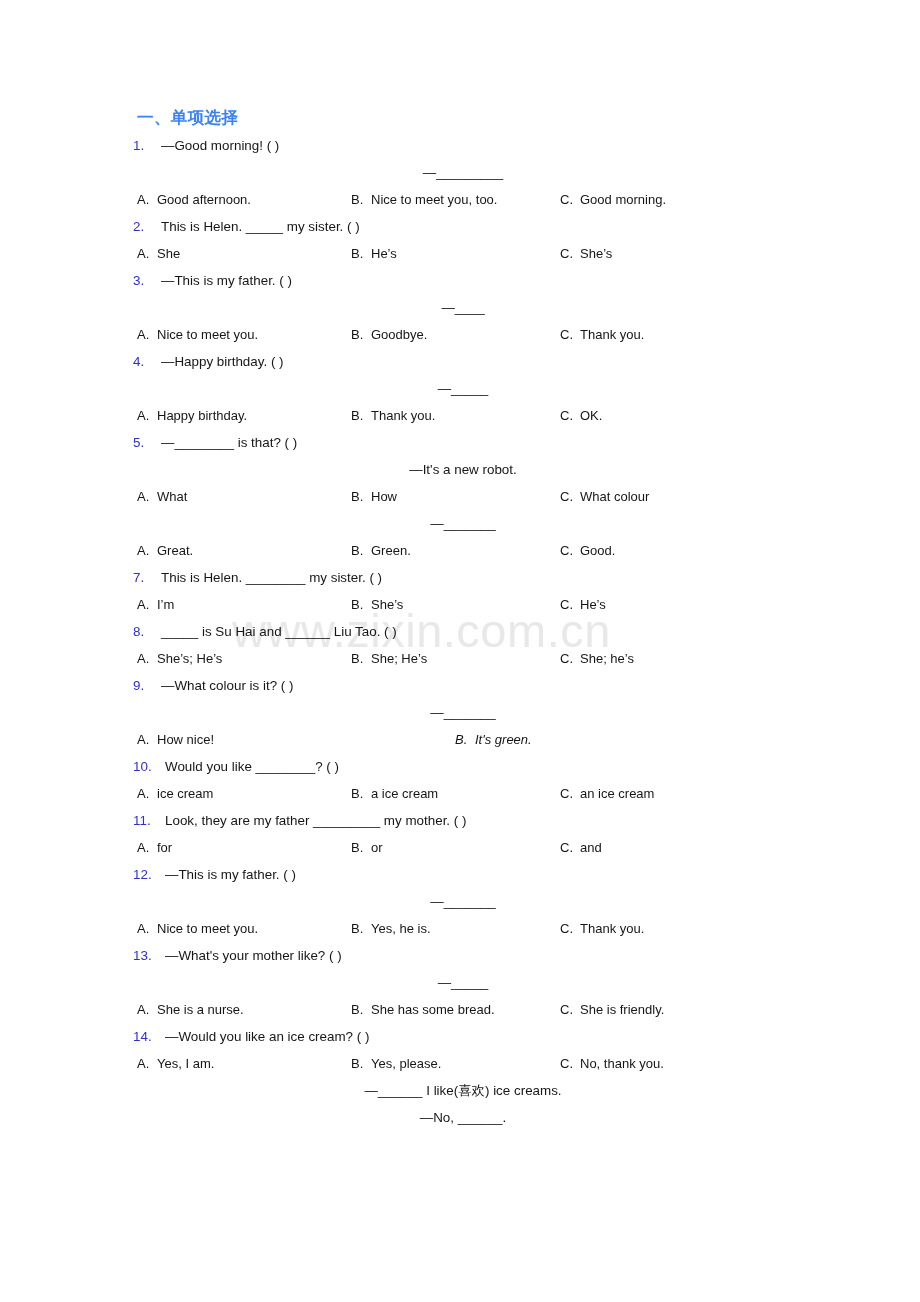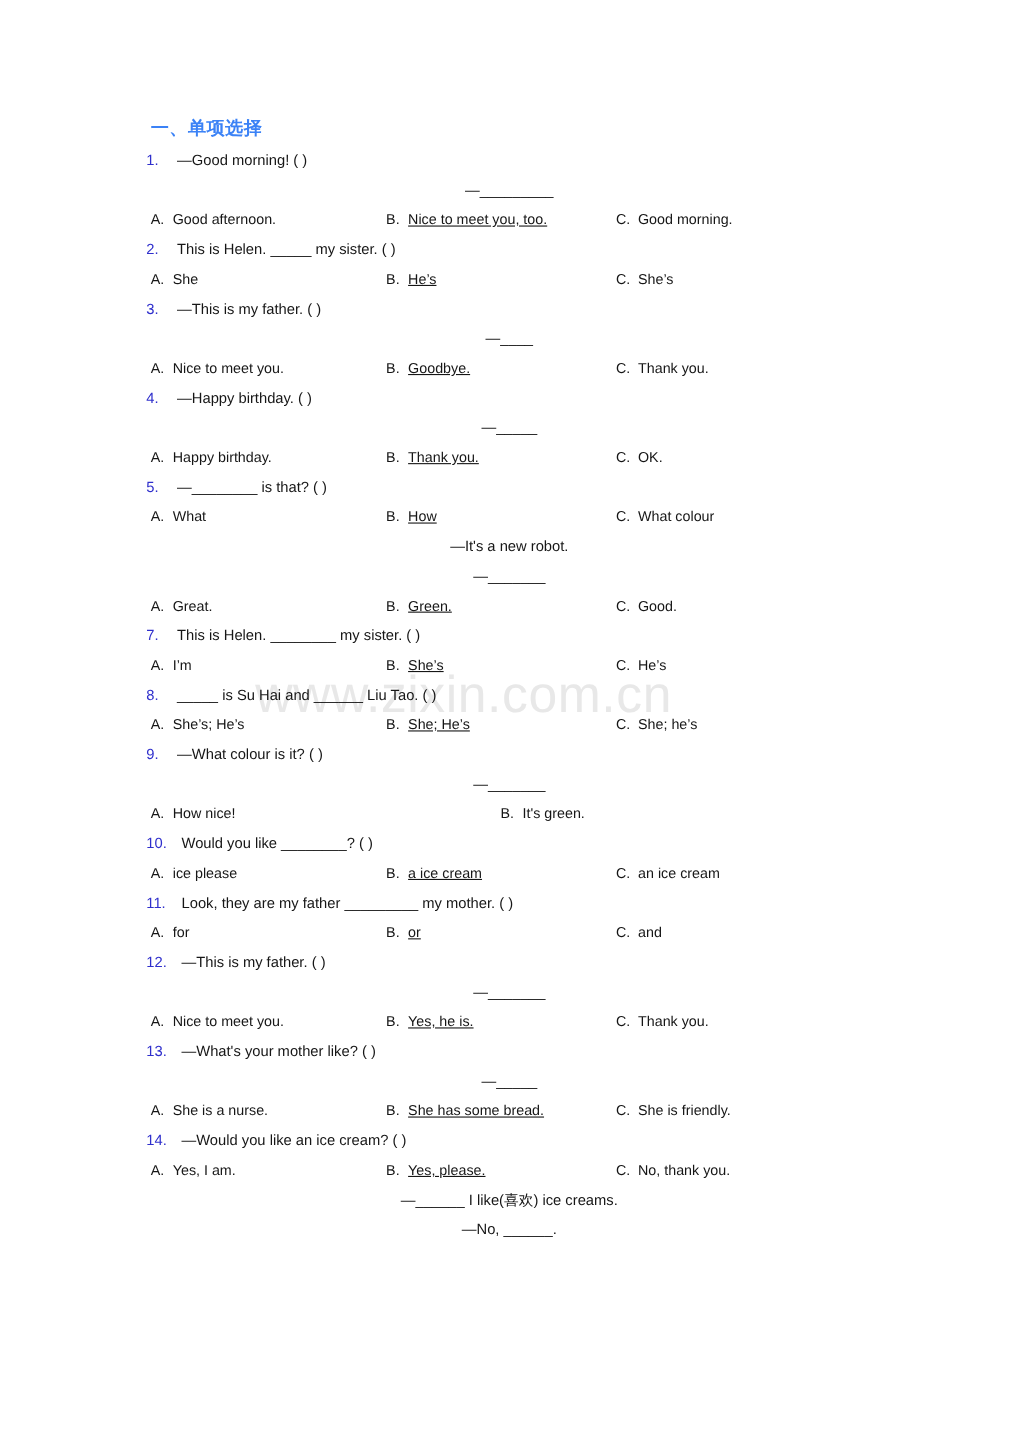--- a/index.html
+++ b/index.html
@@ -93,23 +93,23 @@
     position: absolute;
     top: 0;
     white-space: nowrap;
     font-size: 13px;
   }
   .opt .opt-key {
     display: inline-block;
     min-width: 20px;
   }
   .opt.col-a { left: 4px; }
-  .opt.col-b { left: 218px; text-decoration: underline; }
+  .opt.col-b { left: 218px; }
   .opt.col-c { left: 427px; }
-  .opt.col-b-far { left: 322px; }
+  .opt.col-b-far { left: 322px; font-style: italic; }
 </style>
 </head>
 <body>
 
 <div class="watermark">www.zixin.com.cn</div>
 
 <div class="page">
   <h1 class="section-title">一、单项选择</h1>
 
   <div id="question-list">
@@ -134,26 +134,26 @@
         <span class="opt col-c"><span class="opt-key">C.</span><span class="opt-label">Thank you.</span></span>
       </div>
       <div class="line q-line"><span class="q-num">4.</span><span class="q-text">—Happy birthday. (   )</span></div>
       <div class="line cont-line">—_____</div>
       <div class="line opt-line">
         <span class="opt col-a"><span class="opt-key">A.</span><span class="opt-label">Happy birthday.</span></span>
         <span class="opt col-b"><span class="opt-key">B.</span><span class="opt-label">Thank you.</span></span>
         <span class="opt col-c"><span class="opt-key">C.</span><span class="opt-label">OK.</span></span>
       </div>
       <div class="line q-line"><span class="q-num">5.</span><span class="q-text">—________ is that? (  )</span></div>
+      <div class="line cont-line">—It's a new robot.</div>
       <div class="line opt-line">
         <span class="opt col-a"><span class="opt-key">A.</span><span class="opt-label">What</span></span>
         <span class="opt col-b"><span class="opt-key">B.</span><span class="opt-label">How</span></span>
         <span class="opt col-c"><span class="opt-key">C.</span><span class="opt-label">What colour</span></span>
       </div>
-      <div class="line cont-line">—It's a new robot.</div>
       <div class="line cont-line">—_______</div>
       <div class="line opt-line">
         <span class="opt col-a"><span class="opt-key">A.</span><span class="opt-label">Great.</span></span>
         <span class="opt col-b"><span class="opt-key">B.</span><span class="opt-label">Green.</span></span>
         <span class="opt col-c"><span class="opt-key">C.</span><span class="opt-label">Good.</span></span>
       </div>
       <div class="line q-line"><span class="q-num">7.</span><span class="q-text">This is Helen. ________ my sister. (  )</span></div>
       <div class="line opt-line">
         <span class="opt col-a"><span class="opt-key">A.</span><span class="opt-label">I’m</span></span>
         <span class="opt col-b"><span class="opt-key">B.</span><span class="opt-label">She’s</span></span>
@@ -166,21 +166,21 @@
         <span class="opt col-c"><span class="opt-key">C.</span><span class="opt-label">She; he’s</span></span>
       </div>
       <div class="line q-line"><span class="q-num">9.</span><span class="q-text">—What colour is it? (  )</span></div>
       <div class="line cont-line">—_______</div>
       <div class="line opt-line">
         <span class="opt col-a"><span class="opt-key">A.</span><span class="opt-label">How nice!</span></span>
         <span class="opt col-b-far"><span class="opt-key">B.</span><span class="opt-label">It's green.</span></span>
       </div>
       <div class="line q-line"><span class="q-num wide">10.</span><span class="q-text">Would you like ________? (   )</span></div>
       <div class="line opt-line">
-        <span class="opt col-a"><span class="opt-key">A.</span><span class="opt-label">ice please</span></span>
+        <span class="opt col-a"><span class="opt-key">A.</span><span class="opt-label">ice cream</span></span>
         <span class="opt col-b"><span class="opt-key">B.</span><span class="opt-label">a ice cream</span></span>
         <span class="opt col-c"><span class="opt-key">C.</span><span class="opt-label">an ice cream</span></span>
       </div>
       <div class="line q-line"><span class="q-num wide">11.</span><span class="q-text">Look, they are my father _________ my mother. ( )</span></div>
       <div class="line opt-line">
         <span class="opt col-a"><span class="opt-key">A.</span><span class="opt-label">for</span></span>
         <span class="opt col-b"><span class="opt-key">B.</span><span class="opt-label">or</span></span>
         <span class="opt col-c"><span class="opt-key">C.</span><span class="opt-label">and</span></span>
       </div>
       <div class="line q-line"><span class="q-num wide">12.</span><span class="q-text">—This is my father. (  )</span></div>

